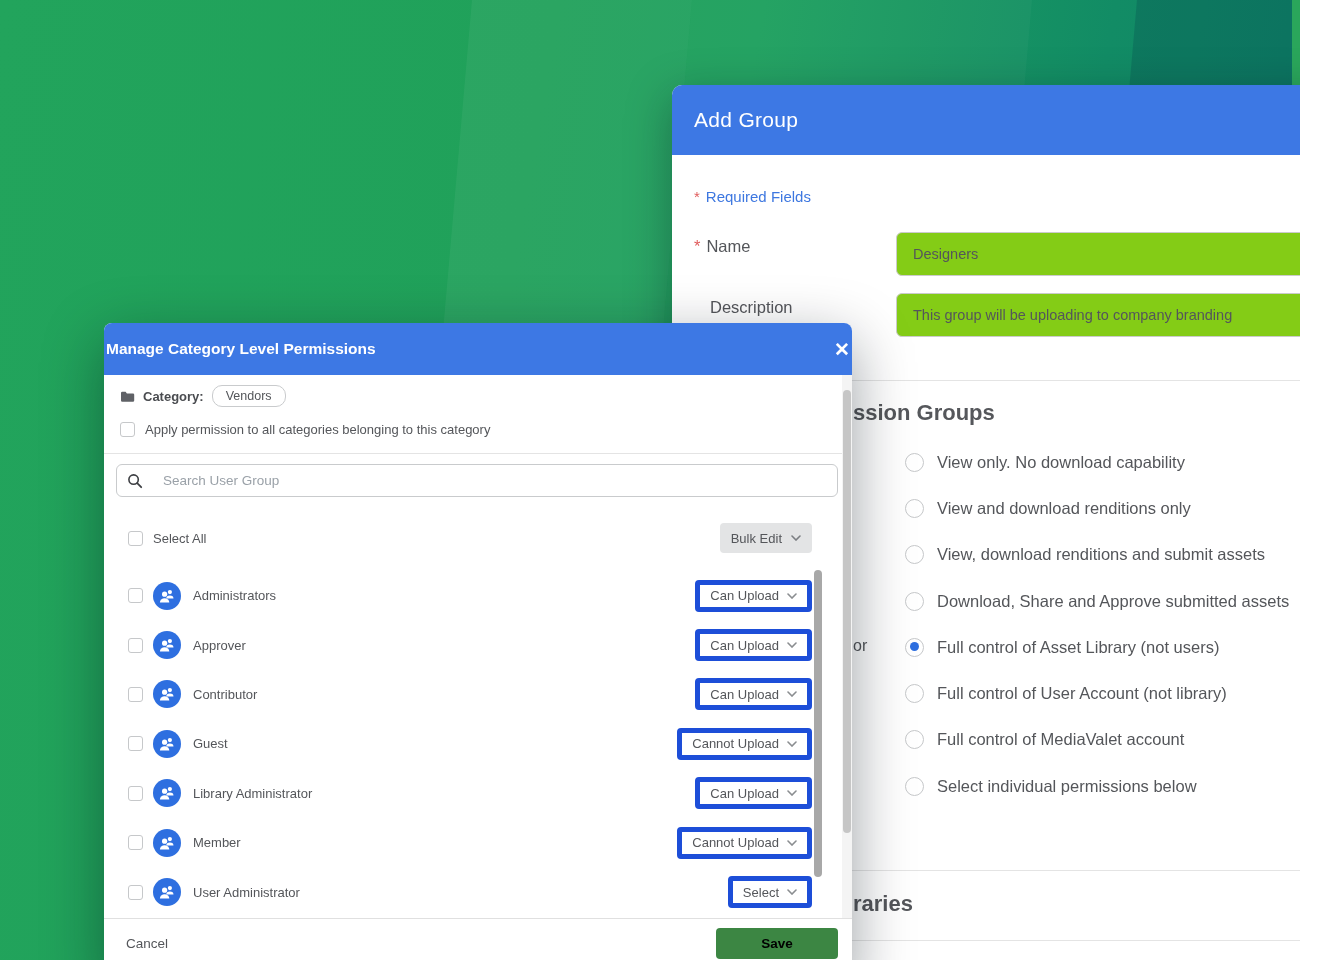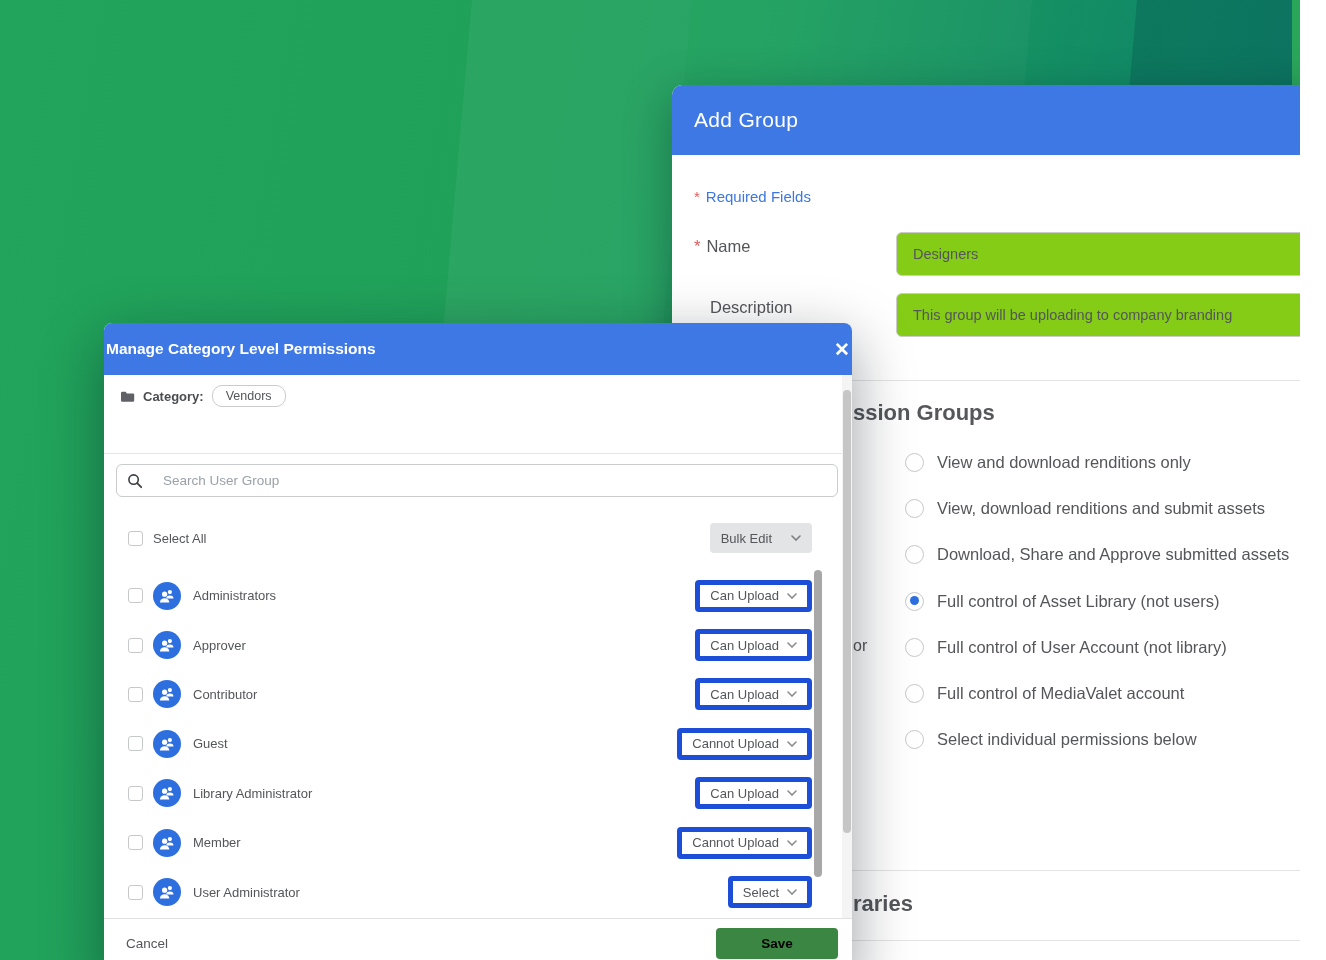--- a/index.html
+++ b/index.html
@@ -56,21 +56,21 @@
   .apply-row{left:16px;top:99px;display:flex;align-items:center;gap:10px;}
   .sm-label{font-size:13px;color:#54565A;}
   .search-box{left:12px;top:141px;width:722px;height:33px;box-sizing:border-box;
         border:1px solid #c9cbcd;border-radius:6px;display:flex;align-items:center;
         padding:0 10px;gap:18px;background:#fff;}
   .search-box input{border:none;outline:none;flex:1;font-size:13.5px;font-family:inherit;color:#54565A;}
   .search-box input::placeholder{color:#9aa1a8;}
   .selall-row{left:24px;top:200px;right:40px;height:30px;display:flex;align-items:center;gap:10px;}
   .bulk-btn{margin-left:auto;height:30px;background:#e3e4e5;border:none;border-radius:4px;
         padding:0 11px;font-size:13px;color:#54565A;font-family:inherit;display:flex;
-        align-items:center;gap:19px;cursor:pointer;}
+        align-items:center;gap:9px;cursor:pointer;}
   .grp-list{left:24px;top:248px;right:40px;}
   .grp-row{display:flex;align-items:center;height:49.4px;}
   .avatar{width:28px;height:28px;margin-left:10px;flex:none;}
   .gname{margin-left:12px;font-size:13px;color:#54565A;}
   .dd{margin-left:auto;height:32px;box-sizing:border-box;border:5px solid #1d4ed8;border-radius:4px;
         background:#fff;padding:0 10px;font-size:13px;color:#54565A;font-family:inherit;
         display:flex;align-items:center;gap:8px;cursor:pointer;}
   .inner-thumb{left:710px;top:247px;width:8px;height:307px;border-radius:4px;background:#a8a8a8;}
   .outer-track{left:738px;top:52px;bottom:0;width:10px;background:#f4f4f4;}
   .outer-thumb{left:739px;top:67px;width:8px;height:443px;border-radius:4px;background:#c6c6c6;}
@@ -108,20 +108,24 @@
 
     <div class="divider" style="top:295px;"></div>
 
     <h2 class="section-heading" style="top:315px;">ssion Groups</h2>
 
     <span class="frag-or">or</span>
 
     <div class="radio-list">
       <label class="radio-row">
         <span class="radio"></span>
+        <span class="rlabel">View only. No download capability</span>
+      </label>
+      <label class="radio-row">
+        <span class="radio"></span>
         <span class="rlabel">View and download renditions only</span>
       </label>
       <label class="radio-row">
         <span class="radio"></span>
         <span class="rlabel">View, download renditions and submit assets</span>
       </label>
       <label class="radio-row">
         <span class="radio"></span>
         <span class="rlabel">Download, Share and Approve submitted assets</span>
       </label>
@@ -156,20 +160,24 @@
     </header>
 
     <div class="abs cat-row">
       <svg width="15" height="13" viewBox="0 0 15 13">
         <path d="M1 3 q0-1.2 1.2-1.2 h3.4 l1.3 1.6 H13 q1.2 0 1.2 1.2 V10.4 q0 1.3-1.3 1.3 H2.3 Q1 11.7 1 10.4 Z" fill="#5f6166"></path>
       </svg>
       <span class="cat-label">Category:</span>
       <span class="chip">Vendors</span>
     </div>
 
+    <div class="abs apply-row">
+      <span class="chk"></span>
+      <span class="sm-label">Apply permission to all categories belonging to this category</span>
+    </div>
 
     <div class="divider" style="top:130px;"></div>
 
     <div class="abs search-box">
       <svg width="16" height="16" viewBox="0 0 16 16">
         <circle cx="6.6" cy="6.6" r="4.7" fill="none" stroke="#3c3e42" stroke-width="1.6"></circle>
         <line x1="10.2" y1="10.2" x2="14.2" y2="14.2" stroke="#3c3e42" stroke-width="1.8" stroke-linecap="round"></line>
       </svg>
       <input type="text" placeholder="Search User Group" style="">
     </div>

